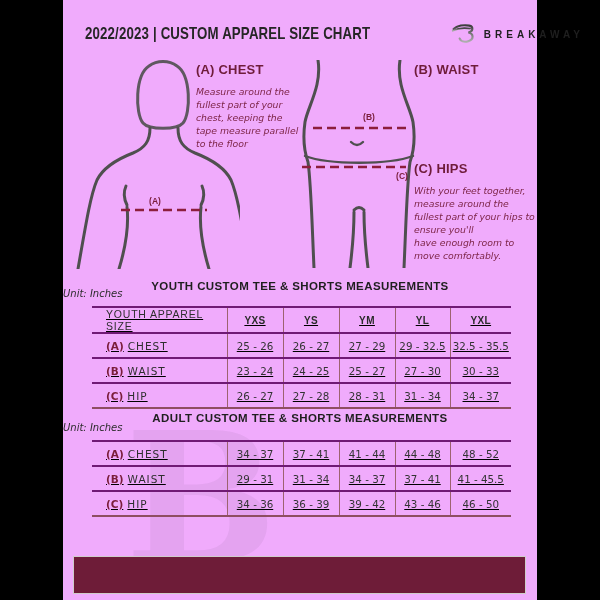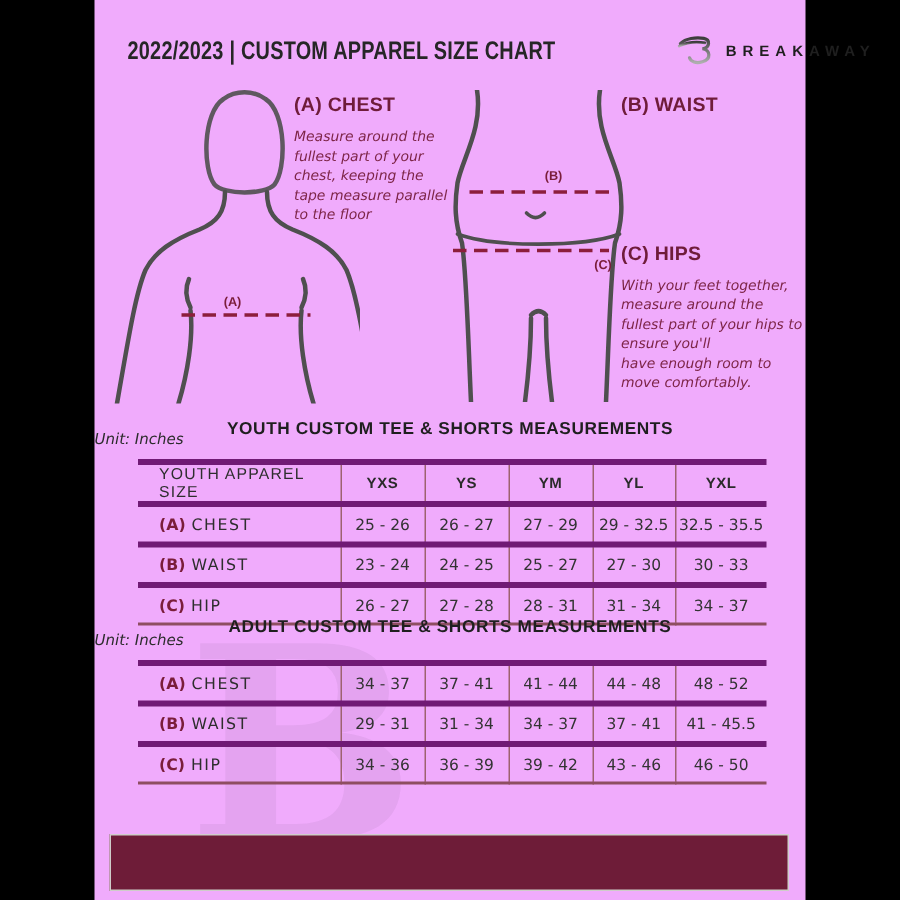--- a/index.html
+++ b/index.html
@@ -25,21 +25,21 @@
   .guide-text{margin-top:8px;font-style:italic;font-size:9.3px;line-height:1.4;color:#7d2547;white-space:pre-line;}
 
   
   .section-title{position:absolute;left:0;width:474px;text-align:center;font-family:"Liberation Sans",sans-serif;font-weight:bold;font-size:11.5px;color:#1f1f1f;letter-spacing:.4px;}
   .section-unit{position:absolute;left:0;width:474px;text-align:left;font-style:italic;font-size:10px;color:#2c2c2c;}
   .t1-title{top:268px;margin-top:12px;} .t1-unit{top:288px;}
   .t2-title{top:412px;} .t2-unit{top:422px;}
 
   table.sizes{position:absolute;left:29px;width:419px;border-collapse:collapse;table-layout:fixed;}
   .t1{top:306px;} .t2{top:440px;}
-  table.sizes tr{border-top:4px solid #701a75;}
+  table.sizes tr{border-top:2px solid #701a75;text-decoration:underline;}
   table.sizes tr.last{border-bottom:2px solid #8e4e61;}
   table.sizes td,table.sizes th{border-left:1px solid #9d626f;height:23px;padding:0;text-align:center;vertical-align:middle;font-size:10.3px;color:#333;}
   table.sizes td:first-child,table.sizes th:first-child{border-left:none;text-align:left;padding-left:14px;}
   table.sizes th{font-family:"Liberation Sans",sans-serif;font-weight:bold;font-size:10px;color:#2b2b2b;letter-spacing:.4px;}
   table.sizes th:first-child{font-weight:normal;font-size:10.5px;color:#2e2e2e;letter-spacing:.8px;}
   .row-prefix{font-weight:bold;color:#7a1d3a;margin-right:4px;font-size:10.5px;}
   .row-label{color:#2e2e2e;letter-spacing:1px;font-size:10.5px;}
 
   
   .watermark{position:absolute;left:62px;top:408px;font-family:"DejaVu Serif",serif;font-weight:bold;font-size:180px;line-height:1;color:rgba(40,30,35,0.055);pointer-events:none;}

